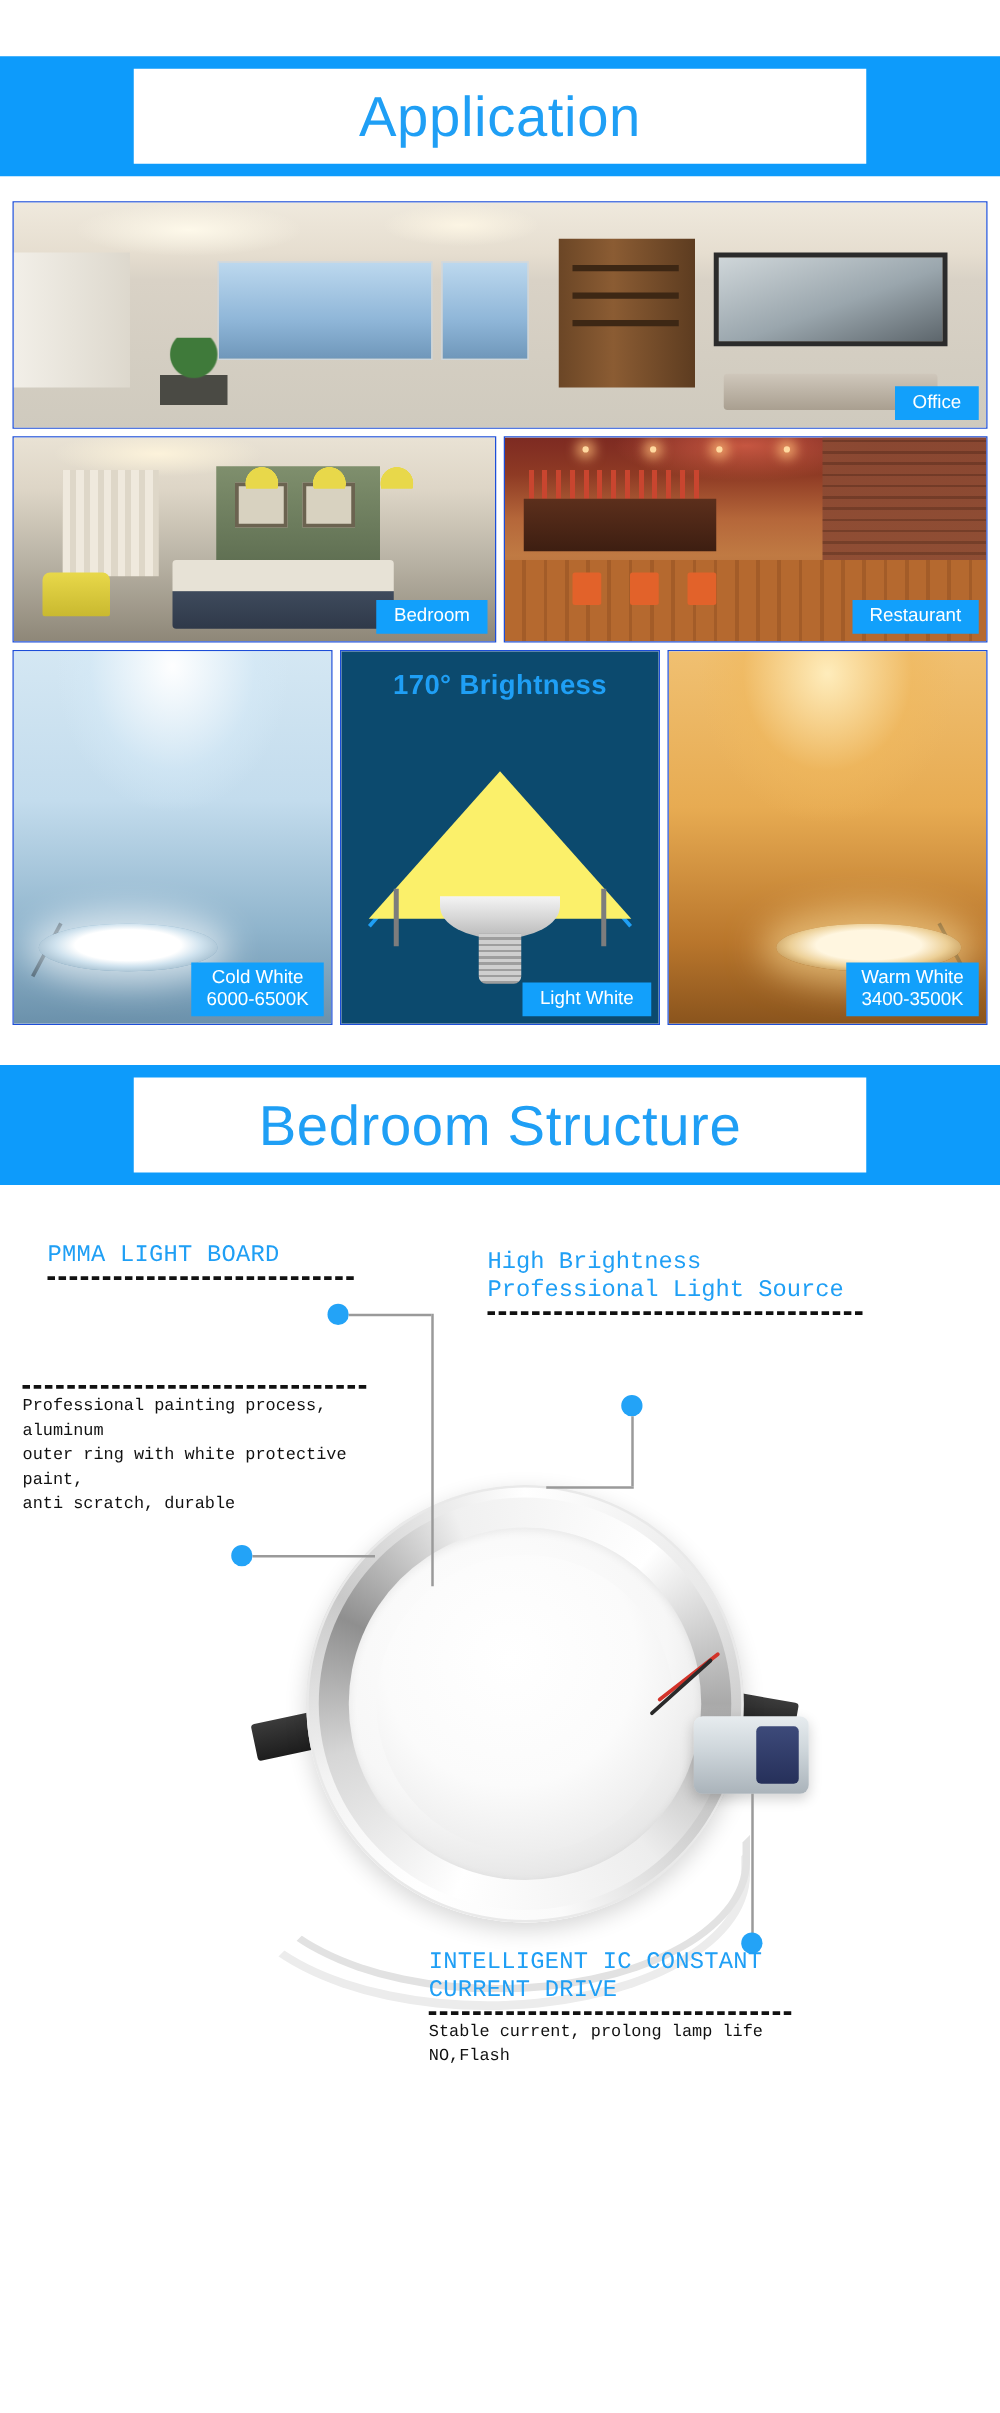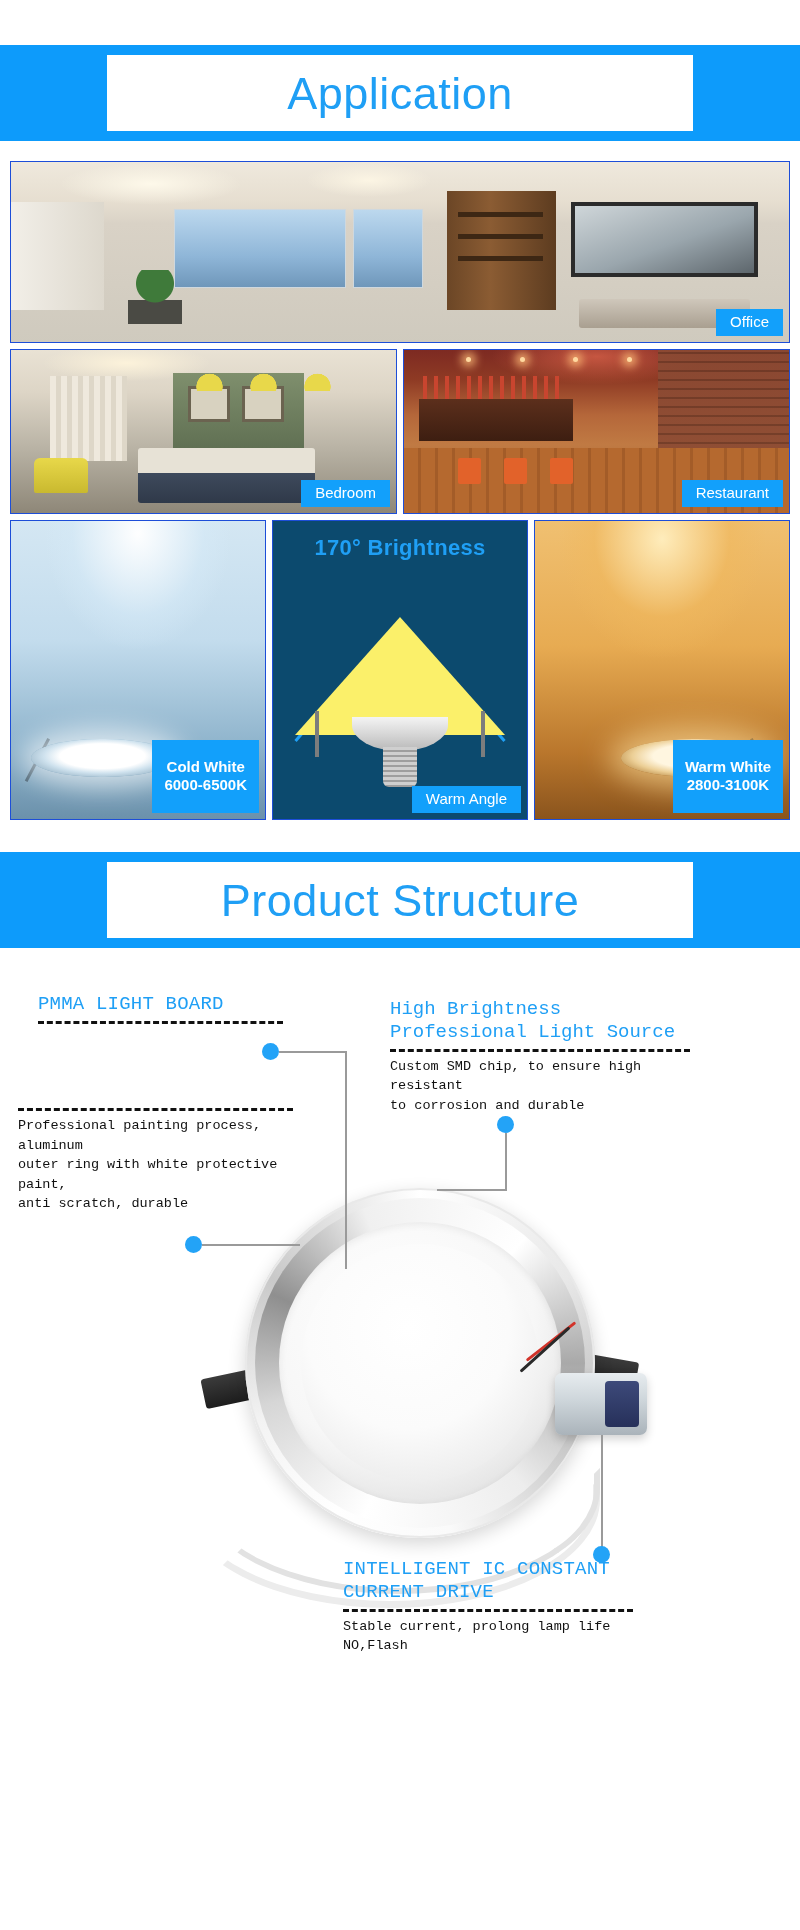--- a/index.html
+++ b/index.html
@@ -49,21 +49,21 @@
     background: #12a0fb;
     color: #ffffff;
     font-size: 15px;
     line-height: 1.25;
     padding: 4px 14px;
     text-align: center;
     white-space: pre-line;
     right: 6px;
     bottom: 6px;
   }
-  .badge.two-line { font-size: 15px; padding: 18px 12px; font-weight: bold; }
+  .badge.two-line { font-size: 15px; padding: 3px 12px; }
 
   
   .office {
     width: 100%; height: 182px;
     background:
       radial-gradient(ellipse 130px 30px at 18% 12%, rgba(255,250,235,.95), transparent 70%),
       radial-gradient(ellipse 90px 24px at 46% 10%, rgba(255,248,230,.85), transparent 70%),
       linear-gradient(180deg,#efe9dd 0%, #e6ded0 22%, #d9d2c6 34%, #cfcabe 100%);
   }
   .office .win {
@@ -411,39 +411,39 @@
         <div class="angle-title">170° Brightness</div>
         <div class="cone-wrap">
           <div class="cone-edge l"></div>
           <div class="cone-edge r"></div>
           <div class="cone"></div>
           <div class="mini-leg" style="left:42px"></div>
           <div class="mini-leg" style="right:42px"></div>
           <div class="downlight-mini"></div>
         </div>
       </div>
-      <div class="badge">Warm Angle</div>
+      <div class="badge">Light White</div>
     </div>
 
     <div class="photo" style="width:256px;height:300px">
       <div class="warm">
         <div class="brk" style="right:10%"></div>
         <div class="lamp"></div>
       </div>
       <div class="badge two-line">Warm White
-2800-3100K</div>
+3400-3500K</div>
     </div>
   </div>
 </div>
 
 <div style="height:26px"></div>
 
 <div class="banner">
   <div class="banner-inner">
-    <div class="banner-title">Product Structure</div>
+    <div class="banner-title">Bedroom Structure</div>
   </div>
 </div>
 
 <div class="structure">
 
   <div class="product">
     <div class="clip left"></div>
     <div class="clip right"></div>
     <div class="ring-outer"></div>
     <div class="ring-chrome"></div>
@@ -471,22 +471,20 @@
 outer ring with white protective paint,
 anti scratch, durable</div>
   </div>
   <div class="dot" style="left:185px; top:288px"></div>
   <div class="leader h" style="left:202px; top:296px; width:98px"></div>
 
   <div class="callout" style="left:390px; top:50px; width:300px">
     <div class="callout-head">High Brightness
 Professional Light Source</div>
     <div class="dash"></div>
-    <div class="callout-body">Custom SMD chip, to ensure high resistant
-to corrosion and durable</div>
   </div>
   <div class="dot" style="left:497px; top:168px"></div>
   <div class="leader v" style="left:505px; top:185px; height:56px"></div>
   <div class="leader h" style="left:437px; top:241px; width:70px"></div>
 
   <div class="leader v" style="left:601px; top:487px; height:118px"></div>
   <div class="dot" style="left:593px; top:598px"></div>
   <div class="callout" style="left:343px; top:610px; width:290px">
     <div class="callout-head caps">INTELLIGENT IC CONSTANT
 CURRENT DRIVE</div>

